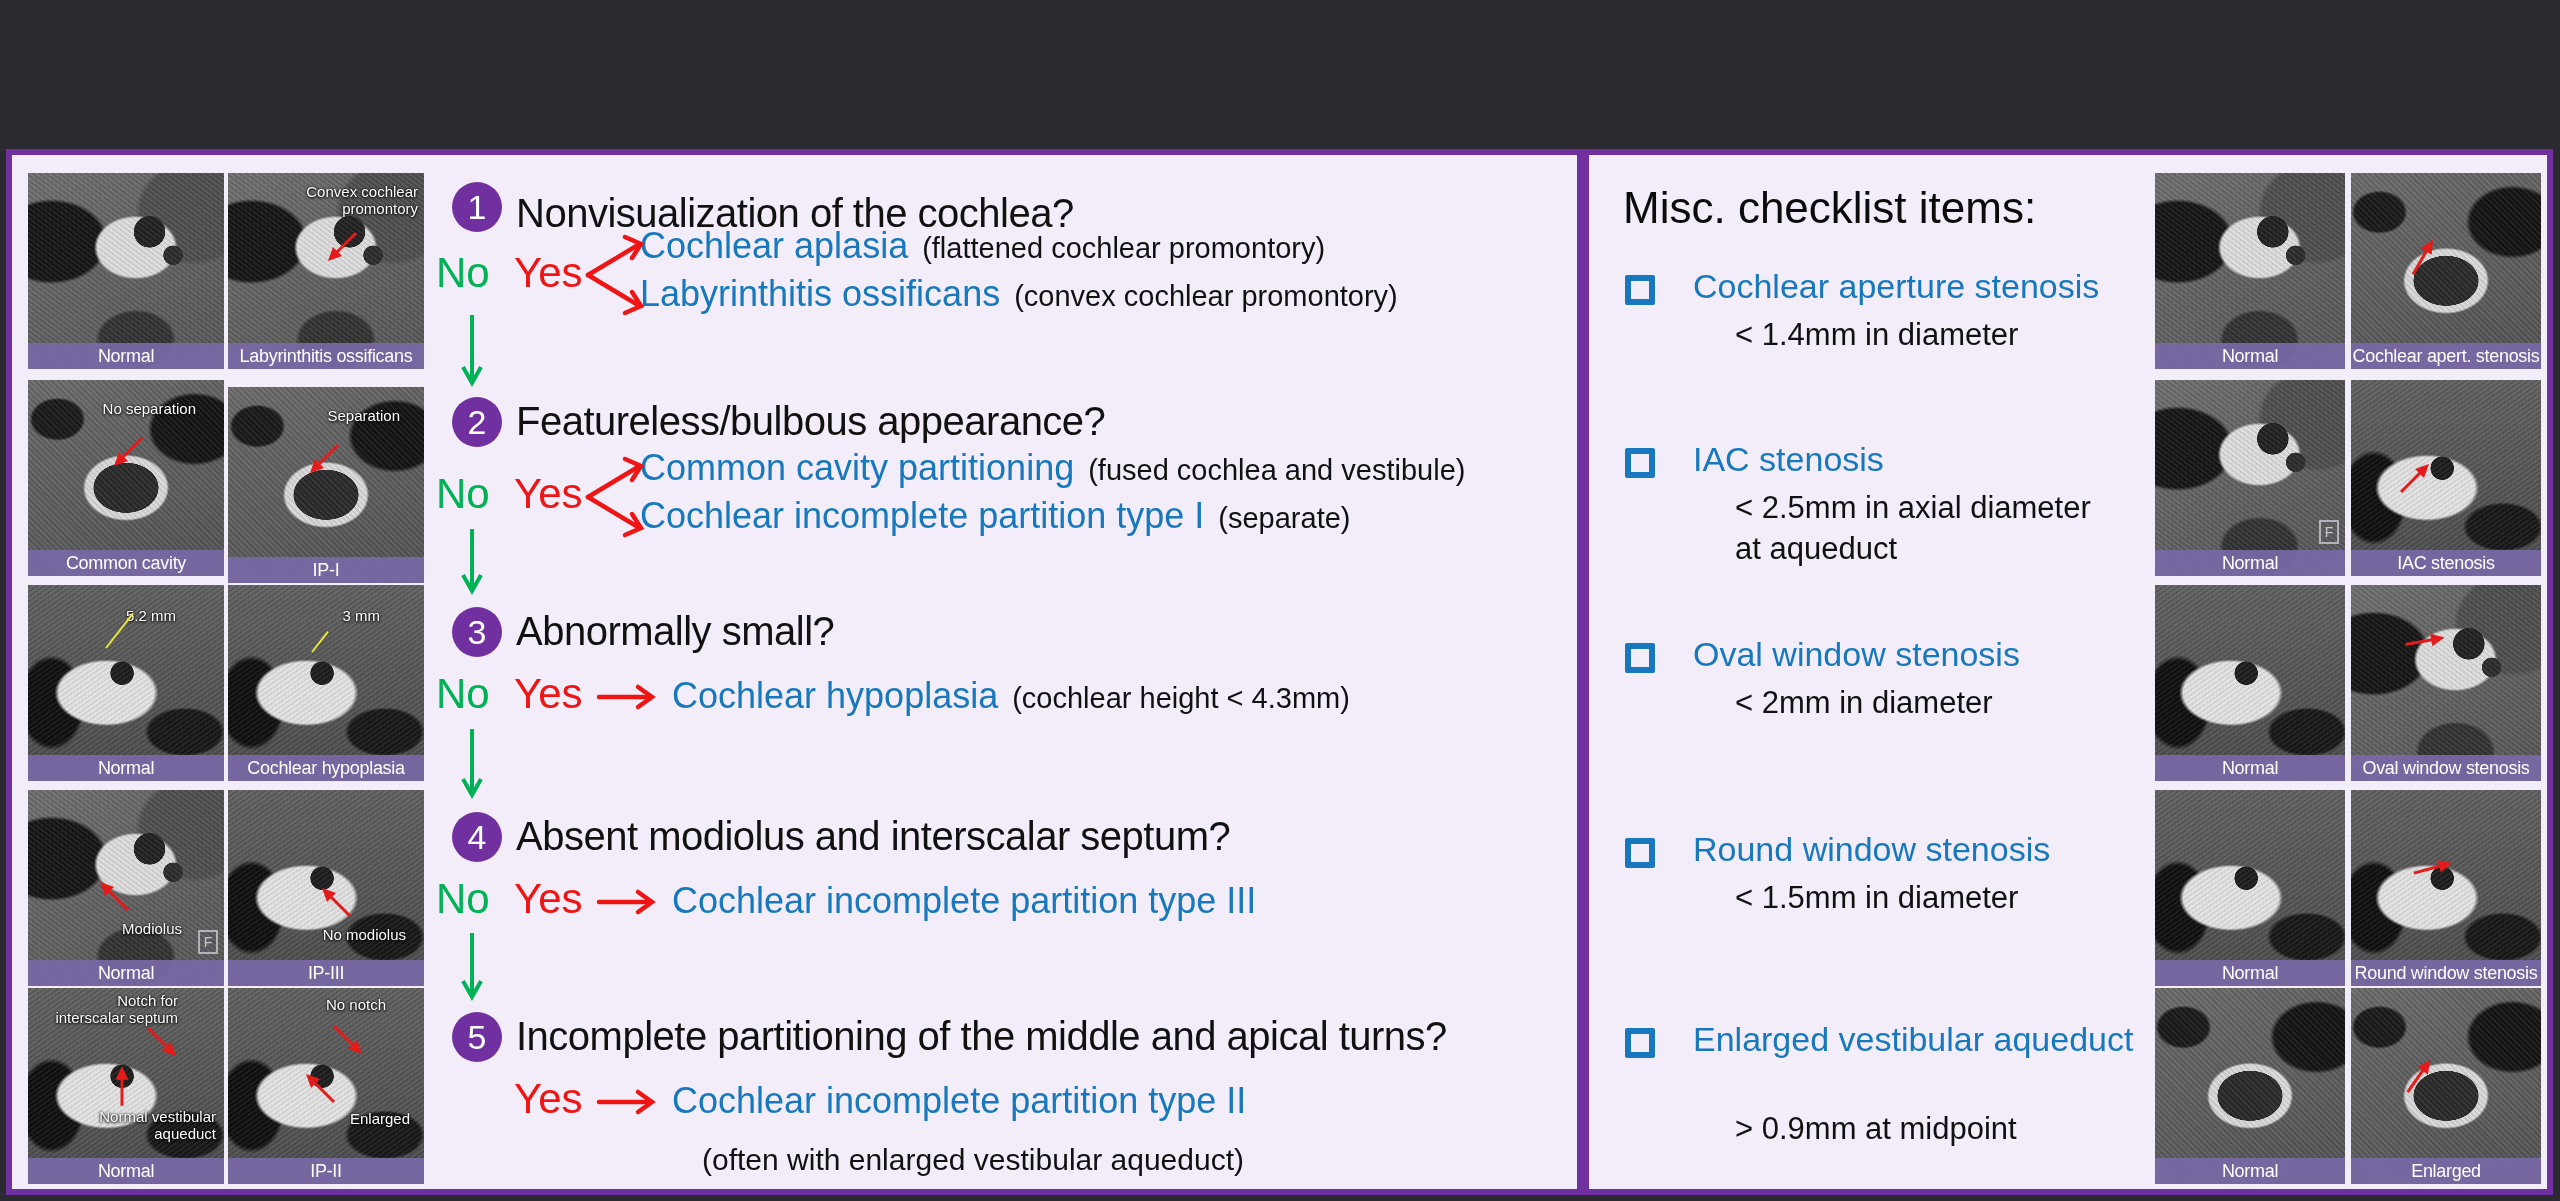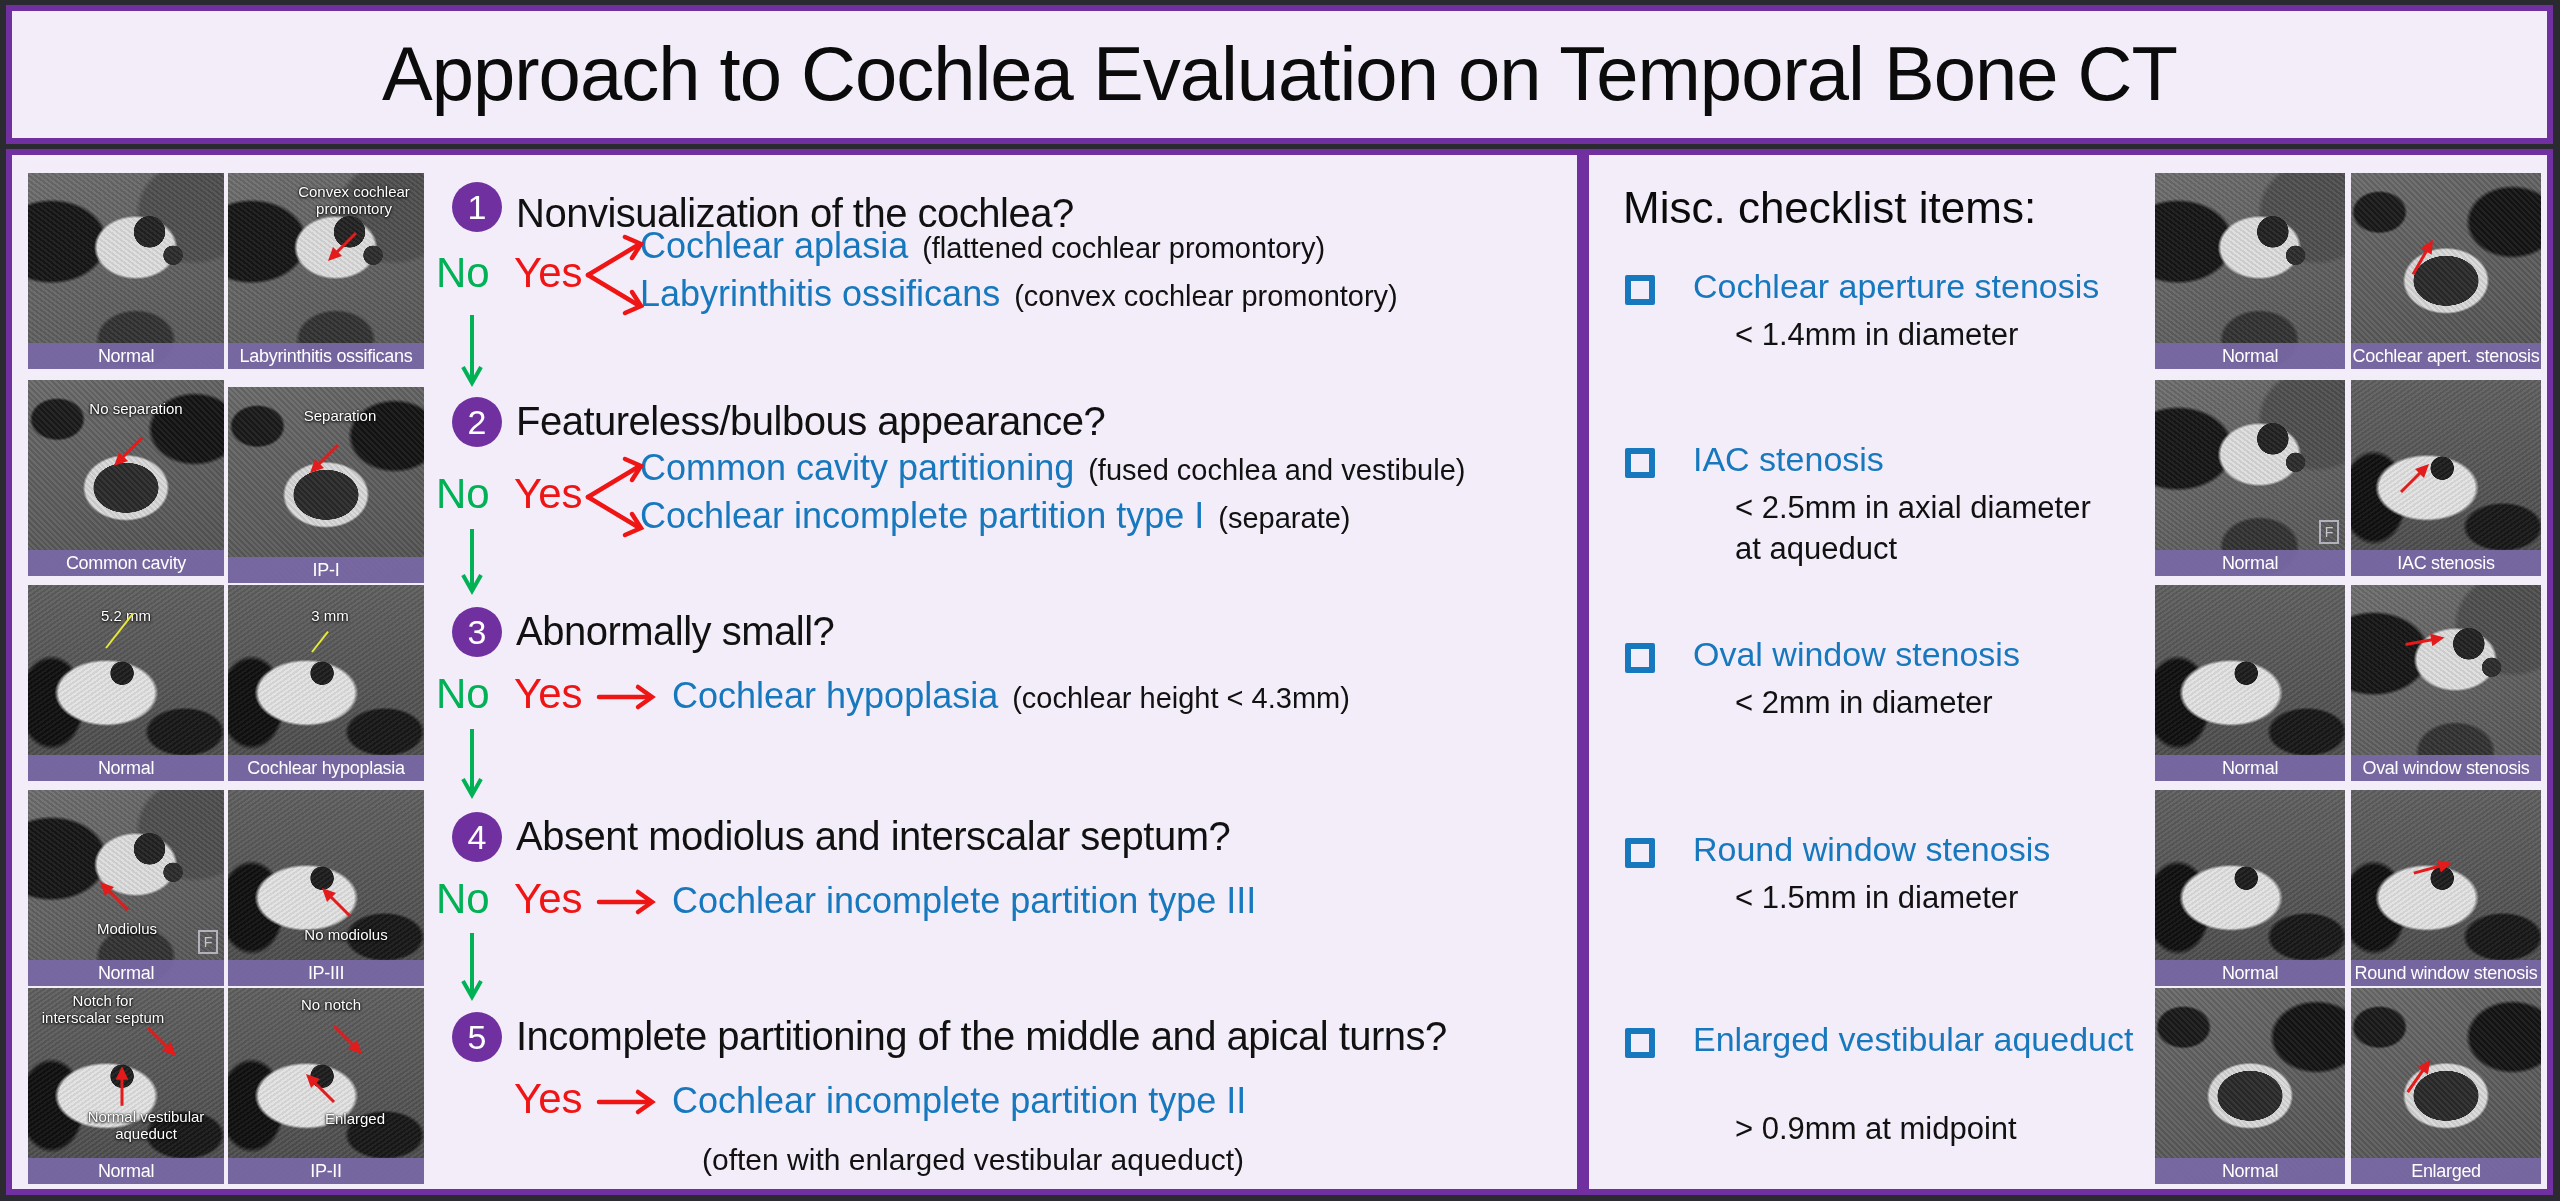--- a/index.html
+++ b/index.html
@@ -22,21 +22,21 @@
   
   .chk-head{position:absolute;font-size:44px;color:#0b0b0b;white-space:nowrap}
   .cbox{position:absolute;width:30px;height:30px;border:6px solid #1778be;box-sizing:border-box;
         border-radius:2px;background:transparent}
   .chk-title{position:absolute;font-size:34px;color:#1778be;white-space:nowrap}
   .chk-sub{position:absolute;font-size:31px;color:#111;white-space:nowrap}
   
   .tile{position:absolute;width:196px;height:196px;overflow:hidden;background:#555}
   .tile .label{position:absolute;left:0;right:0;bottom:0;height:26px;background:rgba(122,104,166,0.93);
         color:#fff;font-size:18px;line-height:26px;text-align:center;white-space:nowrap;letter-spacing:-0.3px}
-  .ann{position:absolute;color:#fff;font-size:15px;line-height:17px;text-align:center;
+  .ann{position:absolute;color:#fff;font-size:15px;line-height:17px;text-align:right;
        white-space:pre-line;text-shadow:0 1px 3px #000,0 0 2px #000}
   .mm{position:absolute;height:0;border-top:2px solid #e8e838;transform-origin:left center}
   .wm{position:absolute;right:6px;bottom:32px;width:16px;height:20px;border:2px solid #cfcfe0;
       color:#e8e8f2;font-size:14px;line-height:20px;text-align:center;opacity:.75}
   .ct-a{background:
     repeating-linear-gradient(37deg, rgba(255,255,255,.06) 0 2px, rgba(0,0,0,.08) 2px 4px),
     radial-gradient(circle 16px at 62% 30%, #222 0 97%, transparent 100%),
     radial-gradient(circle 10px at 74% 42%, #2c2c2c 0 95%, transparent 100%),
     radial-gradient(ellipse 55px 42px at 55% 38%, #ddd 0 70%, transparent 76%),
     radial-gradient(ellipse 80px 60px at 12% 35%, #161616 0 65%, transparent 71%),
@@ -55,21 +55,20 @@
     radial-gradient(ellipse 52px 40px at 50% 55%, #2a2a2a 0 62%, #d9d9d9 63% 78%, transparent 83%),
     radial-gradient(ellipse 70px 55px at 85% 25%, #141414 0 60%, transparent 67%),
     radial-gradient(ellipse 45px 35px at 15% 20%, #1a1a1a 0 55%, transparent 62%),
     linear-gradient(160deg,#6a6a6a,#525252);}
 </style>
 </head>
 <body>
 
 <div class="canvas">
 
-  <div class="title-box">Approach to Cochlea Evaluation on Temporal Bone CT</div>
 
   <div class="panel" style="left:6px;top:149px;width:1577px;height:1046px">
 
     <div class="tile ct-a" style="left:16px;top:18px">
       <div class="label">Normal</div>
     </div>
     <div class="tile ct-a" style="left:216px;top:18px">
       <div class="ann" style="left:62px;top:10px;width:128px">Convex cochlear
 promontory</div>
       <svg class="arr" width="44" height="44" viewBox="0 0 44 44" style="left:92px;top:52px;transform:rotate(180deg)">

